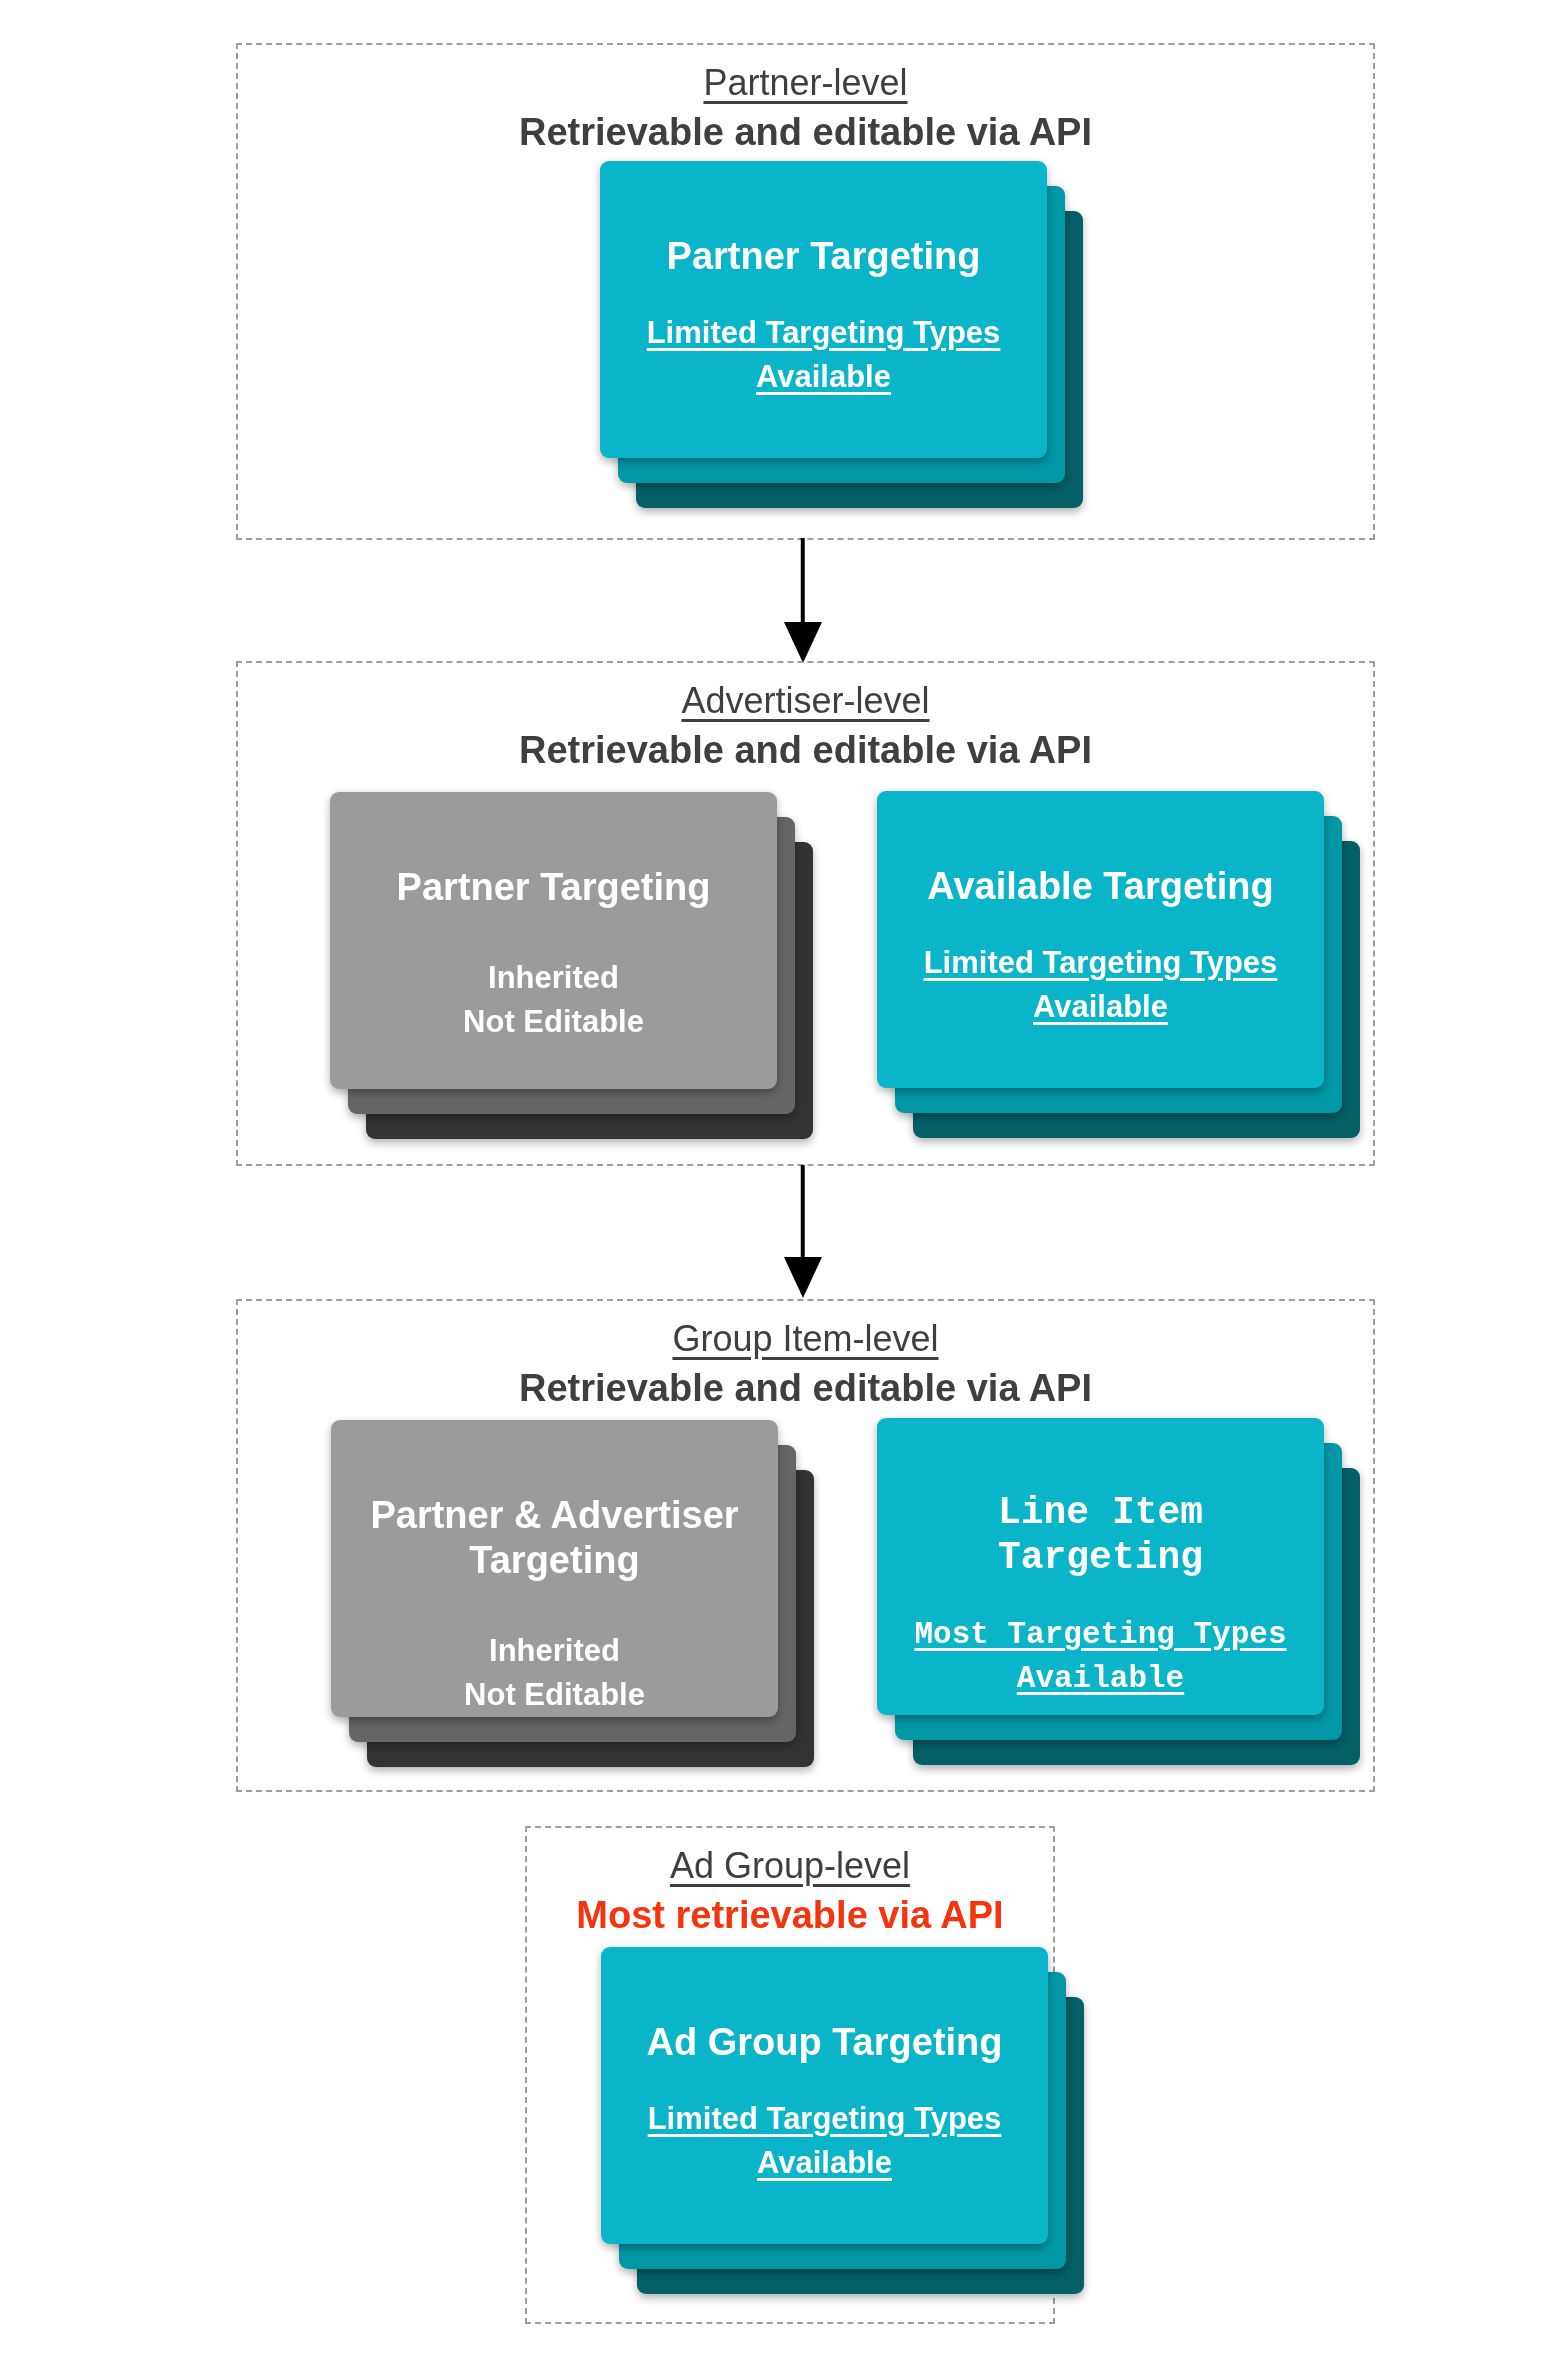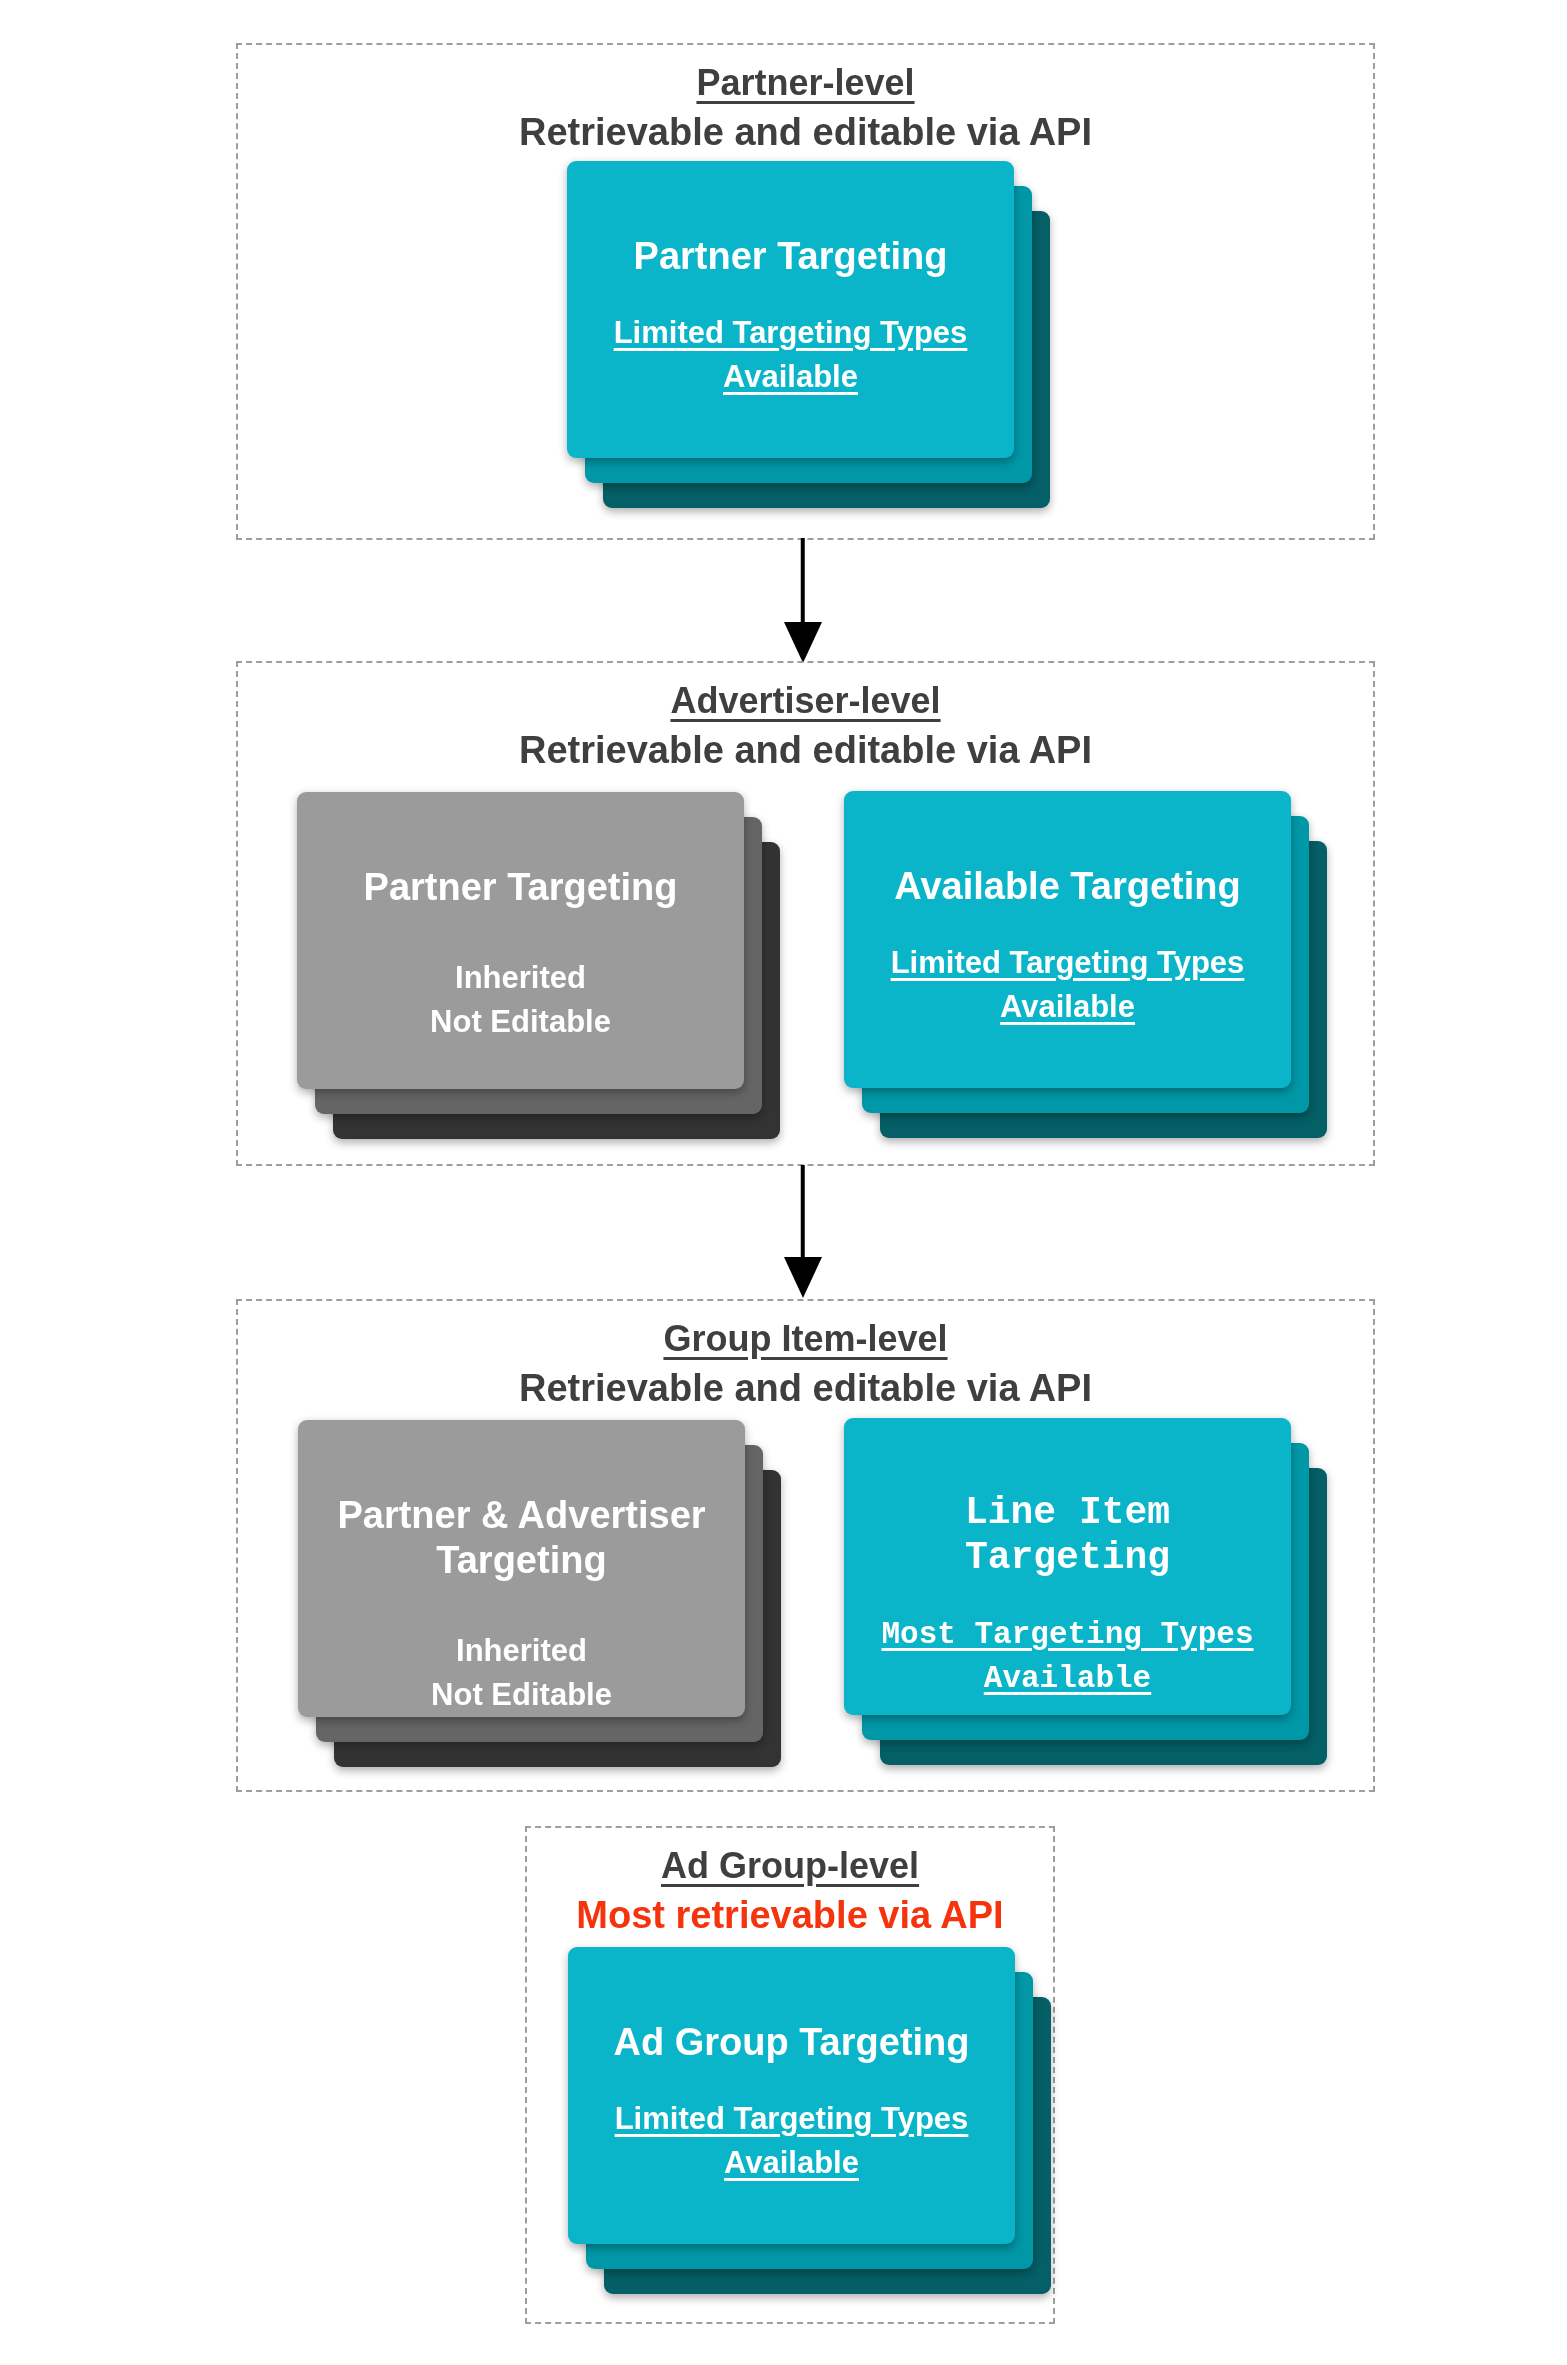--- a/index.html
+++ b/index.html
@@ -10,29 +10,29 @@
   
   .level-box{
     position:absolute;border:2.7px dashed #9e9e9e;box-sizing:border-box;
     text-align:center;background:transparent;
   }
   .b1{left:236px;top:43px;width:1139px;height:497px;}
   .b2{left:236px;top:661px;width:1139px;height:505px;}
   .b3{left:236px;top:1299px;width:1139px;height:493px;}
   .b4{left:525px;top:1826px;width:530px;height:498px;}
   .level-title{
-    margin:16px 0 0;font-size:36px;font-weight:700;color:#3f3f3f;
+    margin:16px 0 0;font-size:36px;font-weight:400;color:#3f3f3f;
     text-decoration:underline;text-underline-offset:6.3px;line-height:1.2;
   }
   .level-subtitle{
     margin:7.1px 0 0;font-size:38px;font-weight:700;color:#3f3f3f;line-height:1.15;
   }
   .level-subtitle.red{color:#f5330d;}
   
-  .stack{position:absolute;width:430px;height:348px;}
+  .stack{position:absolute;width:430px;height:348px;margin-left:33px;}
   .layer,.card{
     position:absolute;width:447px;height:297px;border-radius:9px;
     box-shadow:0 3.6px 9px rgba(0,0,0,.30);
   }
   .layer.back{left:36px;top:50px;}
   .layer.mid{left:18px;top:25px;}
   .card{
     left:0;top:0;color:#ffffff;display:flex;flex-direction:column;
     align-items:center;padding-top:73px;box-sizing:border-box;text-align:center;
   }

